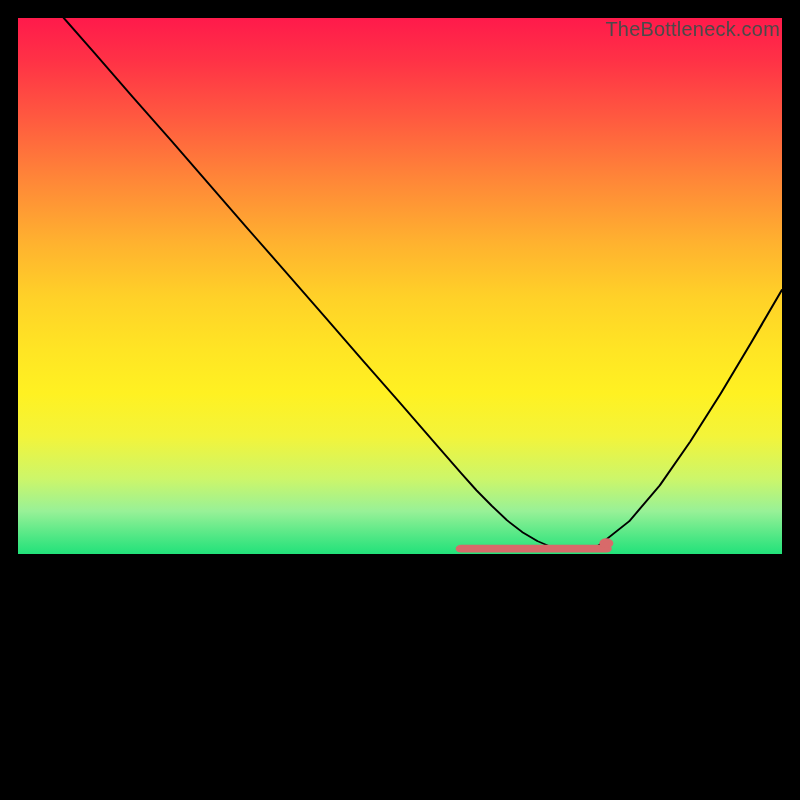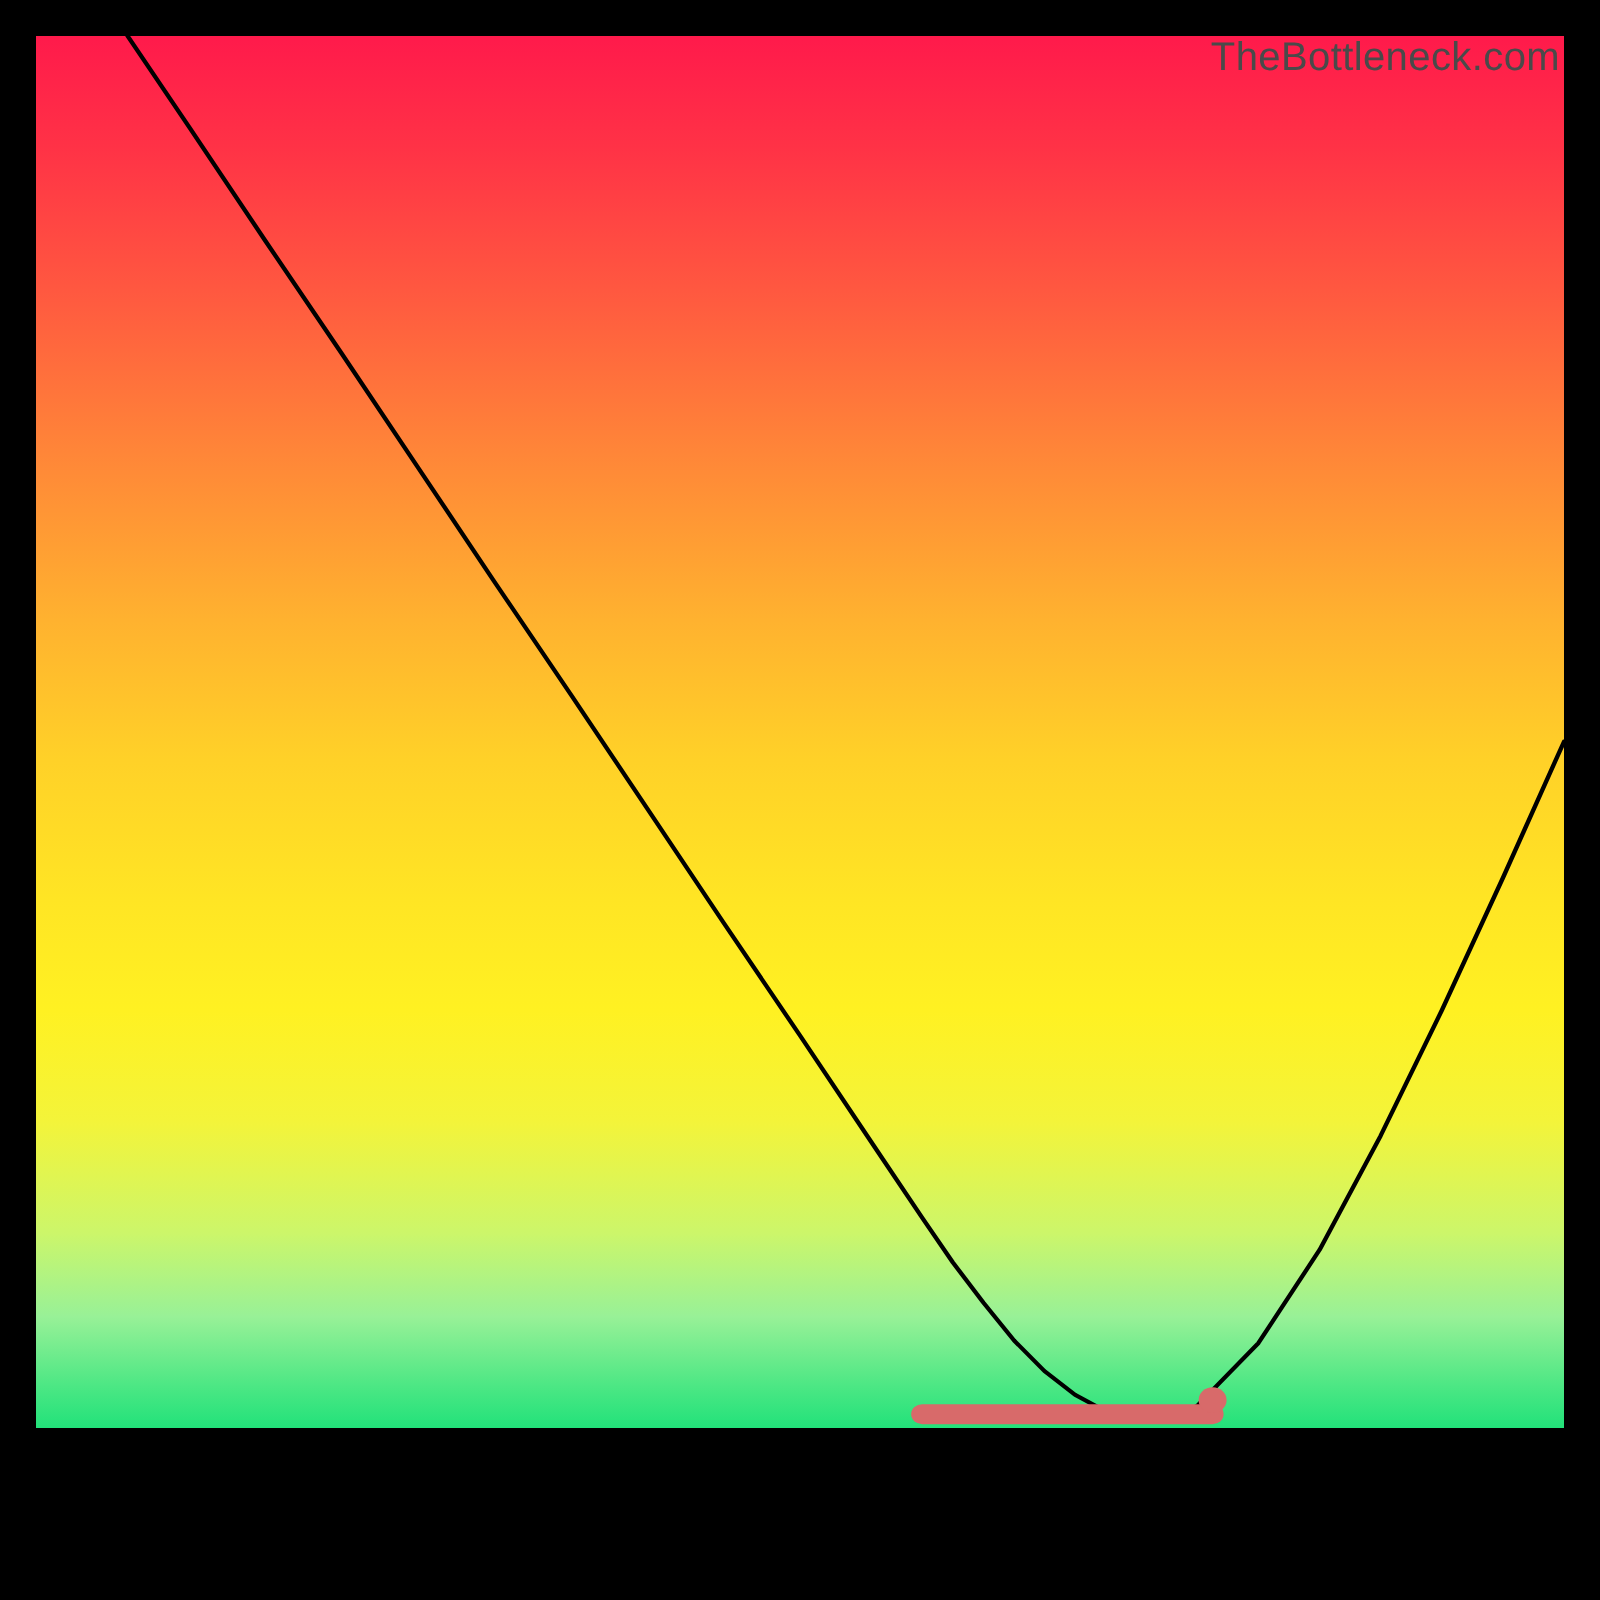--- a/index.html
+++ b/index.html
@@ -9,21 +9,21 @@
     height: 800px;
     background: #000;
     overflow: hidden;
     font-family: Arial, Helvetica, sans-serif;
   }
   .frame {
     position: absolute;
     left: 18px;
     top: 18px;
     width: 764px;
-    height: 696px;
+    height: 536px;
     box-sizing: border-box;
   }
   .gradient {
     position: absolute;
     left: 0;
     top: 0;
     width: 100%;
     height: 100%;
     background: linear-gradient(
       to bottom,

